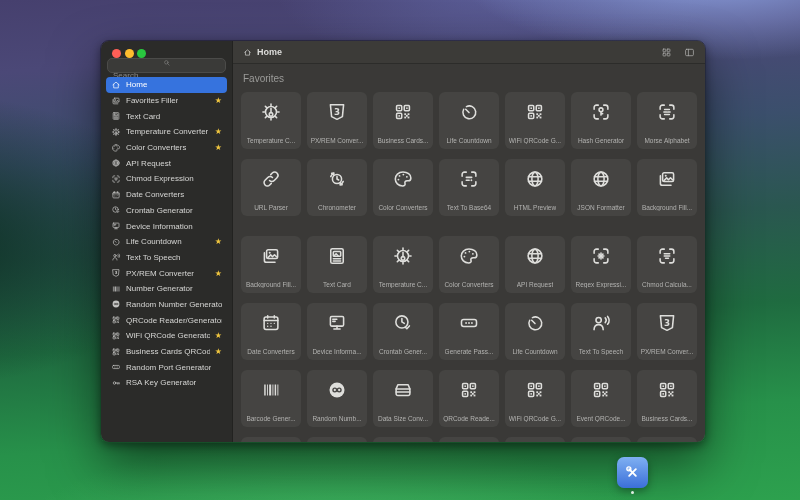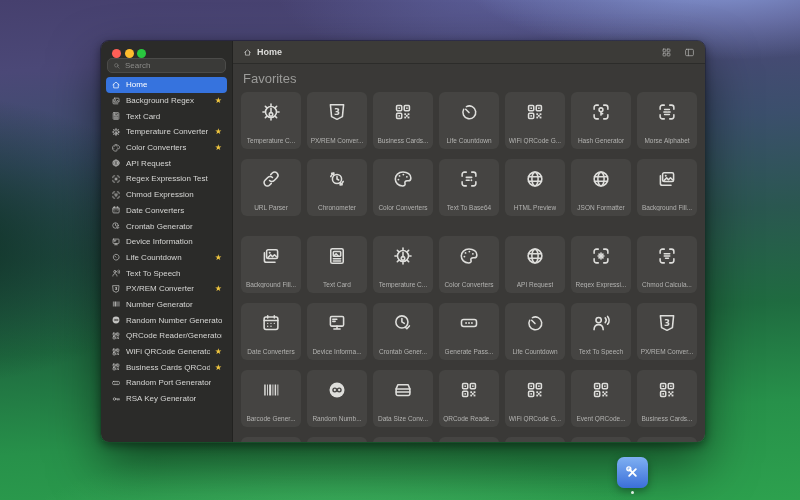--- a/index.html
+++ b/index.html
@@ -22,42 +22,42 @@
     border-radius:9px; overflow:hidden; display:flex;
     box-shadow:0 22px 50px rgba(0,0,0,.5), 0 3px 10px rgba(0,0,0,.4);
     border:1px solid rgba(0,0,0,.45); }
 
   
   .sidebar { width:132px; flex:none; background:#2b2b29; display:flex; flex-direction:column; border-right:1px solid #222220; }
   .traffic { display:flex; gap:3.5px; padding:8px 0 0 11px; height:17px; }
   .dot { width:9px; height:9px; border-radius:50%; }
   .dot-red { background:#ff5f57; } .dot-yellow { background:#febc2e; } .dot-green { background:#29c73f; }
   .search-box { margin:0 6px 4px; height:15px; background:#3a3a38; border:1px solid #4b4b49;
-    border-radius:5px; display:flex; align-items:center; gap:4px; padding:0 5px; }
+    border-radius:5px; display:flex; align-items:center; gap:4px; padding:0 5px;flex-direction:column; }
   .search-box input { background:transparent; border:none; outline:none; color:#cfcfcd; font-size:8px; width:100%;
     font-family:"Liberation Sans",sans-serif; }
   .search-box input::placeholder { color:#8b8b89; }
   .sidebar-list { flex:1; padding:0 5px; overflow:hidden; }
   .side-item { height:15.7px; display:flex; align-items:center; gap:5px; padding:0 5px;
     border-radius:4px; color:#d6d6d4; font-size:8px; white-space:nowrap; overflow:hidden; }
   .side-item.selected { background:var(--accent); color:#ffffff; }
   .side-item .si { width:10px; height:10px; flex:none; color:#c4c4c2; }
   .side-item.selected .si { color:#fff; }
   .side-item .star { margin-left:auto; color:var(--star); font-size:8px; flex:none; }
   .si-label { overflow:hidden; text-overflow:clip; }
 
   
   .main { flex:1; background:#3a3937; display:flex; flex-direction:column; min-width:0; }
   .main-header { height:23px; flex:none; display:flex; align-items:center; gap:5px; padding:0 10px;
     background:#3c3b38; border-bottom:1px solid #2c2c2a; color:#dcdcda; }
   .main-title { font-size:9px; font-weight:bold; }
   .header-actions { margin-left:auto; display:flex; gap:12px; color:#adadab; }
   .header-actions .act-btn { width:11px; height:11px; cursor:default; }
   .content { flex:1; padding:8px 8px 0; overflow:hidden; }
-  .section-label { color:#9b9b99; font-size:13px; line-height:10px; margin:2px 0 8px 2px; }
+  .section-label { color:#9b9b99; font-size:10px; line-height:10px; margin:2px 0 8px 2px; }
   .grid { display:grid; grid-template-columns:repeat(7,60px); gap:10px 6px; }
   .grid-all { margin-top:20px; }
   .grid-partial { margin-top:10px; }
   .tile { width:60px; height:57px; background:#454442; border-radius:6px; position:relative;
     display:flex; flex-direction:column; align-items:center; justify-content:flex-end; padding-bottom:5px; }
   .tile .ti { position:absolute; top:9px; left:50%; transform:translateX(-50%); width:22px; height:22px; color:#dededb; }
   .tile-label { font-size:6.5px; color:#b3b3b1; max-width:56px; white-space:nowrap; overflow:hidden; text-align:center; }
 
   .icon-slot svg, .si svg, .ti svg, .act-btn svg { width:100%; height:100%; display:block; }
   .hicon { width:9px; height:9px; color:#e0e0de; }
@@ -105,21 +105,21 @@
         </div>
         <div class="side-item">
           <span class="si">
             <svg viewBox="0 0 24 24" fill="none" stroke="currentColor" stroke-width="1.7" stroke-linecap="round" stroke-linejoin="round">
               <path d="M4.8 8.6v8.2a2 2 0 0 0 2 2h9.6"></path>
               <rect x="7.2" y="5.2" width="12" height="9.6" rx="1.6"></rect>
               <circle cx="10.6" cy="8.4" r="1.1" fill="currentColor" stroke="none"></circle>
               <path d="M8.8 13.6l2.8-2.8 2 2 2.2-2.2 2.2 2.2"></path>
             </svg>
           </span>
-          <span class="si-label">Background Regex</span>
+          <span class="si-label">Favorites Filler</span>
           <span class="star">★</span>
         </div>
         <div class="side-item">
           <span class="si">
             <svg viewBox="0 0 24 24" fill="none" stroke="currentColor" stroke-width="1.7" stroke-linecap="round" stroke-linejoin="round">
               <rect x="5.2" y="4" width="13.6" height="16" rx="1.8"></rect>
               <rect x="8" y="7" width="8" height="5.2" rx="0.8"></rect>
               <path d="M9.2 11.4l1.8-1.8 2.2 2.2"></path>
               <path d="M8 15h8M8 17.4h8"></path>
             </svg>
@@ -153,30 +153,20 @@
         </div>
         <div class="side-item">
           <span class="si">
             <svg viewBox="0 0 24 24" fill="none" stroke="currentColor" stroke-width="1.7" stroke-linecap="round" stroke-linejoin="round">
               <circle cx="12" cy="12" r="7.5"></circle>
               <ellipse cx="12" cy="12" rx="3.4" ry="7.5"></ellipse>
               <path d="M4.9 9.6h14.2M4.9 14.4h14.2"></path>
             </svg>
           </span>
           <span class="si-label">API Request</span>
-        </div>
-        <div class="side-item">
-          <span class="si">
-            <svg viewBox="0 0 24 24" fill="none" stroke="currentColor" stroke-width="1.7" stroke-linecap="round" stroke-linejoin="round">
-              <path d="M9 4.5H7A2.5 2.5 0 0 0 4.5 7v2M15 4.5h2A2.5 2.5 0 0 1 19.5 7v2M9 19.5H7A2.5 2.5 0 0 1 4.5 17v-2M15 19.5h2a2.5 2.5 0 0 0 2.5-2.5v-2"></path>
-              <circle cx="12" cy="12" r="1.4" fill="currentColor" stroke="none"></circle>
-              <path d="M12 8.8v1M12 14.2v1M8.8 12h1M14.2 12h1M9.9 9.9l.8.8M14.1 9.9l-.8.8M9.9 14.1l.8-.8M14.1 14.1l-.8-.8"></path>
-            </svg>
-          </span>
-          <span class="si-label">Regex Expression Test</span>
         </div>
         <div class="side-item">
           <span class="si">
             <svg viewBox="0 0 24 24" fill="none" stroke="currentColor" stroke-width="1.7" stroke-linecap="round" stroke-linejoin="round">
               <path d="M9 4.5H7A2.5 2.5 0 0 0 4.5 7v2M15 4.5h2A2.5 2.5 0 0 1 19.5 7v2M9 19.5H7A2.5 2.5 0 0 1 4.5 17v-2M15 19.5h2a2.5 2.5 0 0 0 2.5-2.5v-2"></path>
               <path d="M9 9.6h6M9 12h6M10.4 14.4h3.2"></path>
             </svg>
           </span>
           <span class="si-label">Chmod Expression</span>
         </div>

